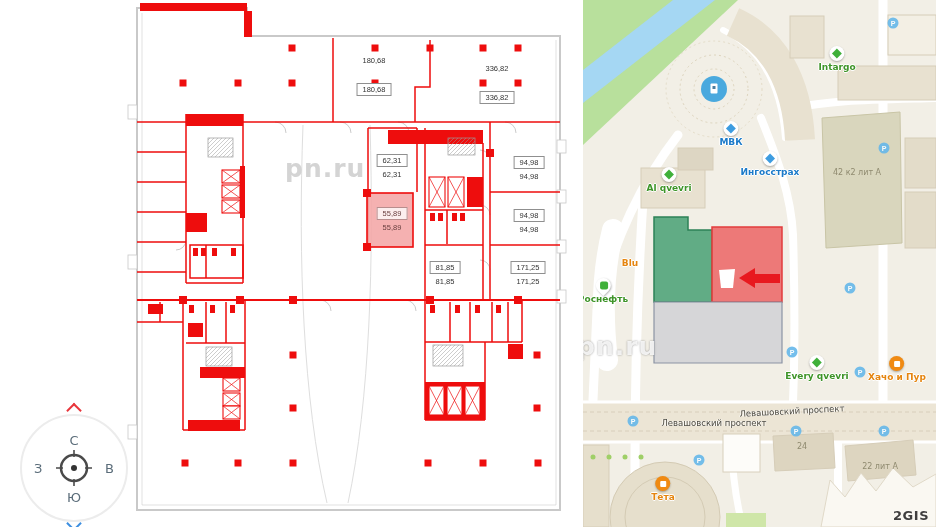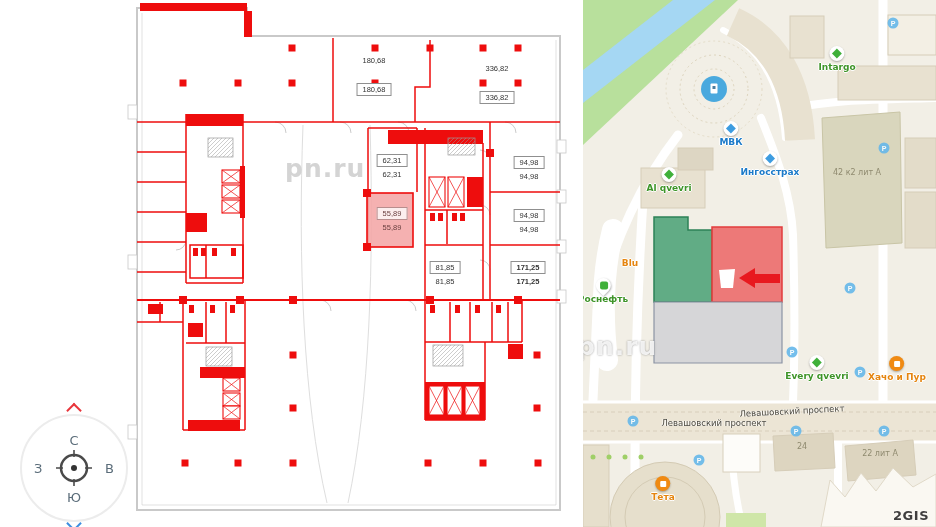--- a/index.html
+++ b/index.html
@@ -242,21 +242,21 @@
       <span class="plain">55,89</span>
     </div>
     <div class="unit-label gap3" style="left:529px;top:209px;">
       <span class="boxed">94,98</span>
       <span class="plain">94,98</span>
     </div>
     <div class="unit-label gap3" style="left:417px;top:261px;margin-left:28px;">
       <span class="boxed">81,85</span>
       <span class="plain">81,85</span>
     </div>
-    <div class="unit-label gap3" style="left:528px;top:261px;font-weight:bold;">
+    <div class="unit-label gap3" style="left:528px;top:261px;">
       <span class="boxed">171,25</span>
       <span class="plain">171,25</span>
     </div>
 
     <div class="watermark plan-wm" style="left:285px;top:154px;">pn.ru</div>
 
     <div class="compass">
       <span class="chev chev-up"></span>
       <div class="compass-circle">
         <span class="dir n">С</span>
@@ -396,21 +396,21 @@
     </div>
     <div class="poi" style="left:80px;top:476px;justify-content:flex-end;">
       <span class="marker o">
           <i></i>
         </span>
       <span class="poi-label orange">Тета</span>
     </div>
 
     <div class="bldg-label" style="left:274px;top:168px;">42 к2 лит А</div>
     <div class="bldg-label" style="left:219px;top:442px;">24</div>
-    <div class="bldg-label" style="left:297px;top:449px;">22 лит А</div>
+    <div class="bldg-label" style="left:297px;top:462px;">22 лит А</div>
 
     <div class="street-label" style="left:131px;top:418px;">Левашовский проспект</div>
     <div class="street-label" style="left:209px;top:406px;transform:translateX(-50%) rotate(-3deg);">Левашовский проспект</div>
 
     <span class="parking" style="left:310px;top:23px;">P</span>
     <span class="parking" style="left:301px;top:148px;">P</span>
     <span class="parking" style="left:267px;top:288px;">P</span>
     <span class="parking" style="left:209px;top:352px;">P</span>
     <span class="parking" style="left:277px;top:372px;">P</span>
     <span class="parking" style="left:50px;top:421px;">P</span>

